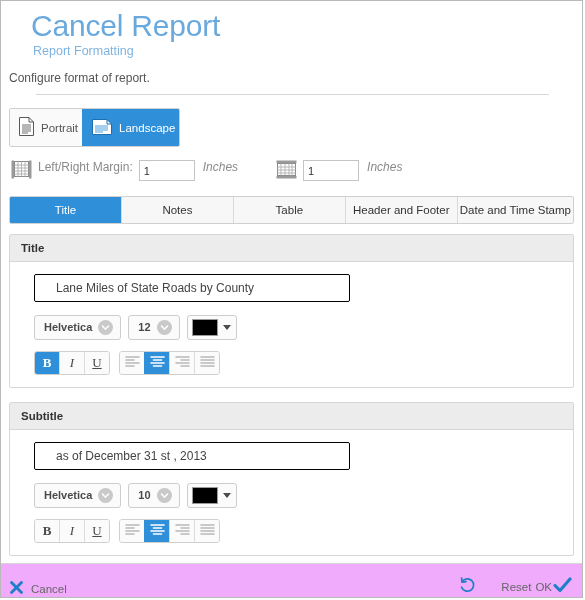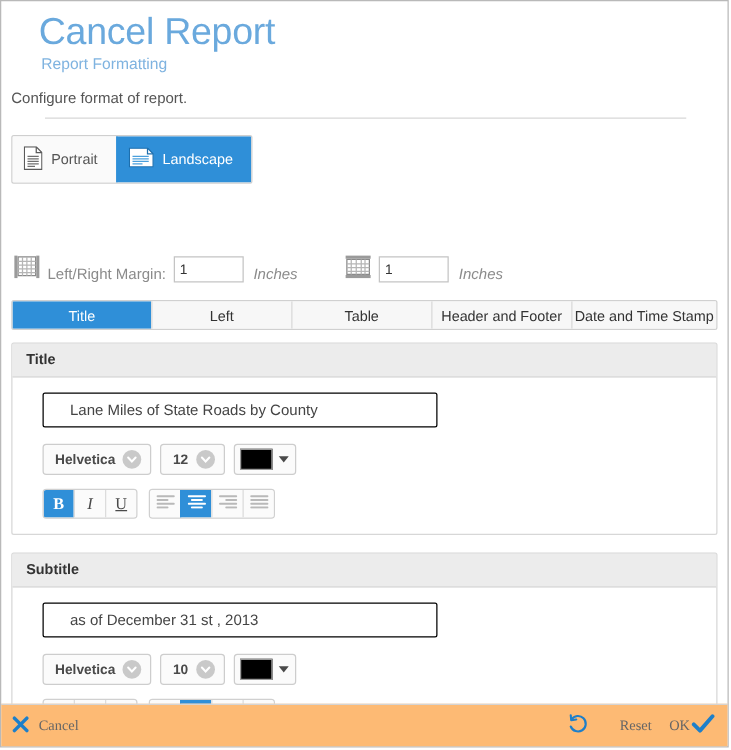--- a/index.html
+++ b/index.html
@@ -66,21 +66,21 @@
     display: inline-flex;
     border: 1px solid #cfcfcf;
     border-radius: 2px;
     overflow: hidden;
     background: #fafafa;
   }
   .orient-btn {
     display: flex;
     align-items: center;
     gap: 7px;
-    padding: 6px 15px 6px 9px;
+    padding: 6px 4px 6px 9px;
     font-size: 11.5px;
     color: #555;
     background: #fafafa;
     cursor: pointer;
     user-select: none;
     height: 25px;
     box-sizing: content-box;
   }
   .orient-btn + .orient-btn {
     border-left: 1px solid #cfcfcf;
@@ -96,23 +96,22 @@
 
   
   .margins-row {
     display: flex;
     align-items: center;
     padding: 13px 0 0 10px;
     gap: 0;
   }
   .margin-block {
     display: flex;
-    align-items: flex-end;
+    align-items: flex-start;
     gap: 6px;
-    margin-top: 44px;
   }
   .margin-block.second { margin-left: 38px; }
   .margin-label {
     font-size: 12px;
     color: #8b8b8b;
   }
   .margin-input {
     width: 46px;
     height: 17px;
     border: 1px solid #c4c4c4;
@@ -293,42 +292,41 @@
   .sbtn.bold { font-weight: bold; }
   .sbtn.italic { font-style: italic; }
   .sbtn.underline { text-decoration: underline; }
   .align-icon { display: block; }
 
   
   .footer {
     flex: 0 0 auto;
     height: 34px;
     border-top: 1px solid #d4d4d4;
-    background: #fdba74;
-    display: flex;
-    align-items: center;
+    background: #f0abfc;
+    display: flex;
+    align-items: flex-end;
     justify-content: space-between;
     padding: 0 10px 0 8px;
     box-sizing: border-box;
-    font-family: Liberation Serif, serif;
   }
   .footer-left, .footer-right {
     display: flex;
     align-items: center;
   }
   .foot-btn {
     display: inline-flex;
     align-items: center;
     gap: 7px;
     cursor: pointer;
     user-select: none;
     font-size: 11.5px;
     color: #666;
   }
-  .foot-btn.reset { margin-right: 14px; gap: 24px; }
+  .foot-btn.reset { margin-right: 4px; gap: 24px; }
   .foot-btn.ok { gap: 1px; }
 </style>
 </head>
 <body>
 
 <div class="window">
 
   <div class="header">
     <div class="app-title">Cancel Report</div>
     <div class="app-subtitle">Report Formatting</div>
@@ -419,21 +417,21 @@
         </svg>
       </span>
       <input class="margin-input" type="text" value="1" style="">
       <span class="inches-label">Inches</span>
     </div>
 
   </div>
 
   <div class="tabs">
     <div class="tab active">Title</div>
-    <div class="tab">Left</div>
+    <div class="tab">Notes</div>
     <div class="tab">Table</div>
     <div class="tab">Header and Footer</div>
     <div class="tab">Date and Time Stamp</div>
   </div>
 
   <div class="panels">
 
     <div class="panel">
       <div class="panel-head">Title</div>
       <div class="panel-body">

